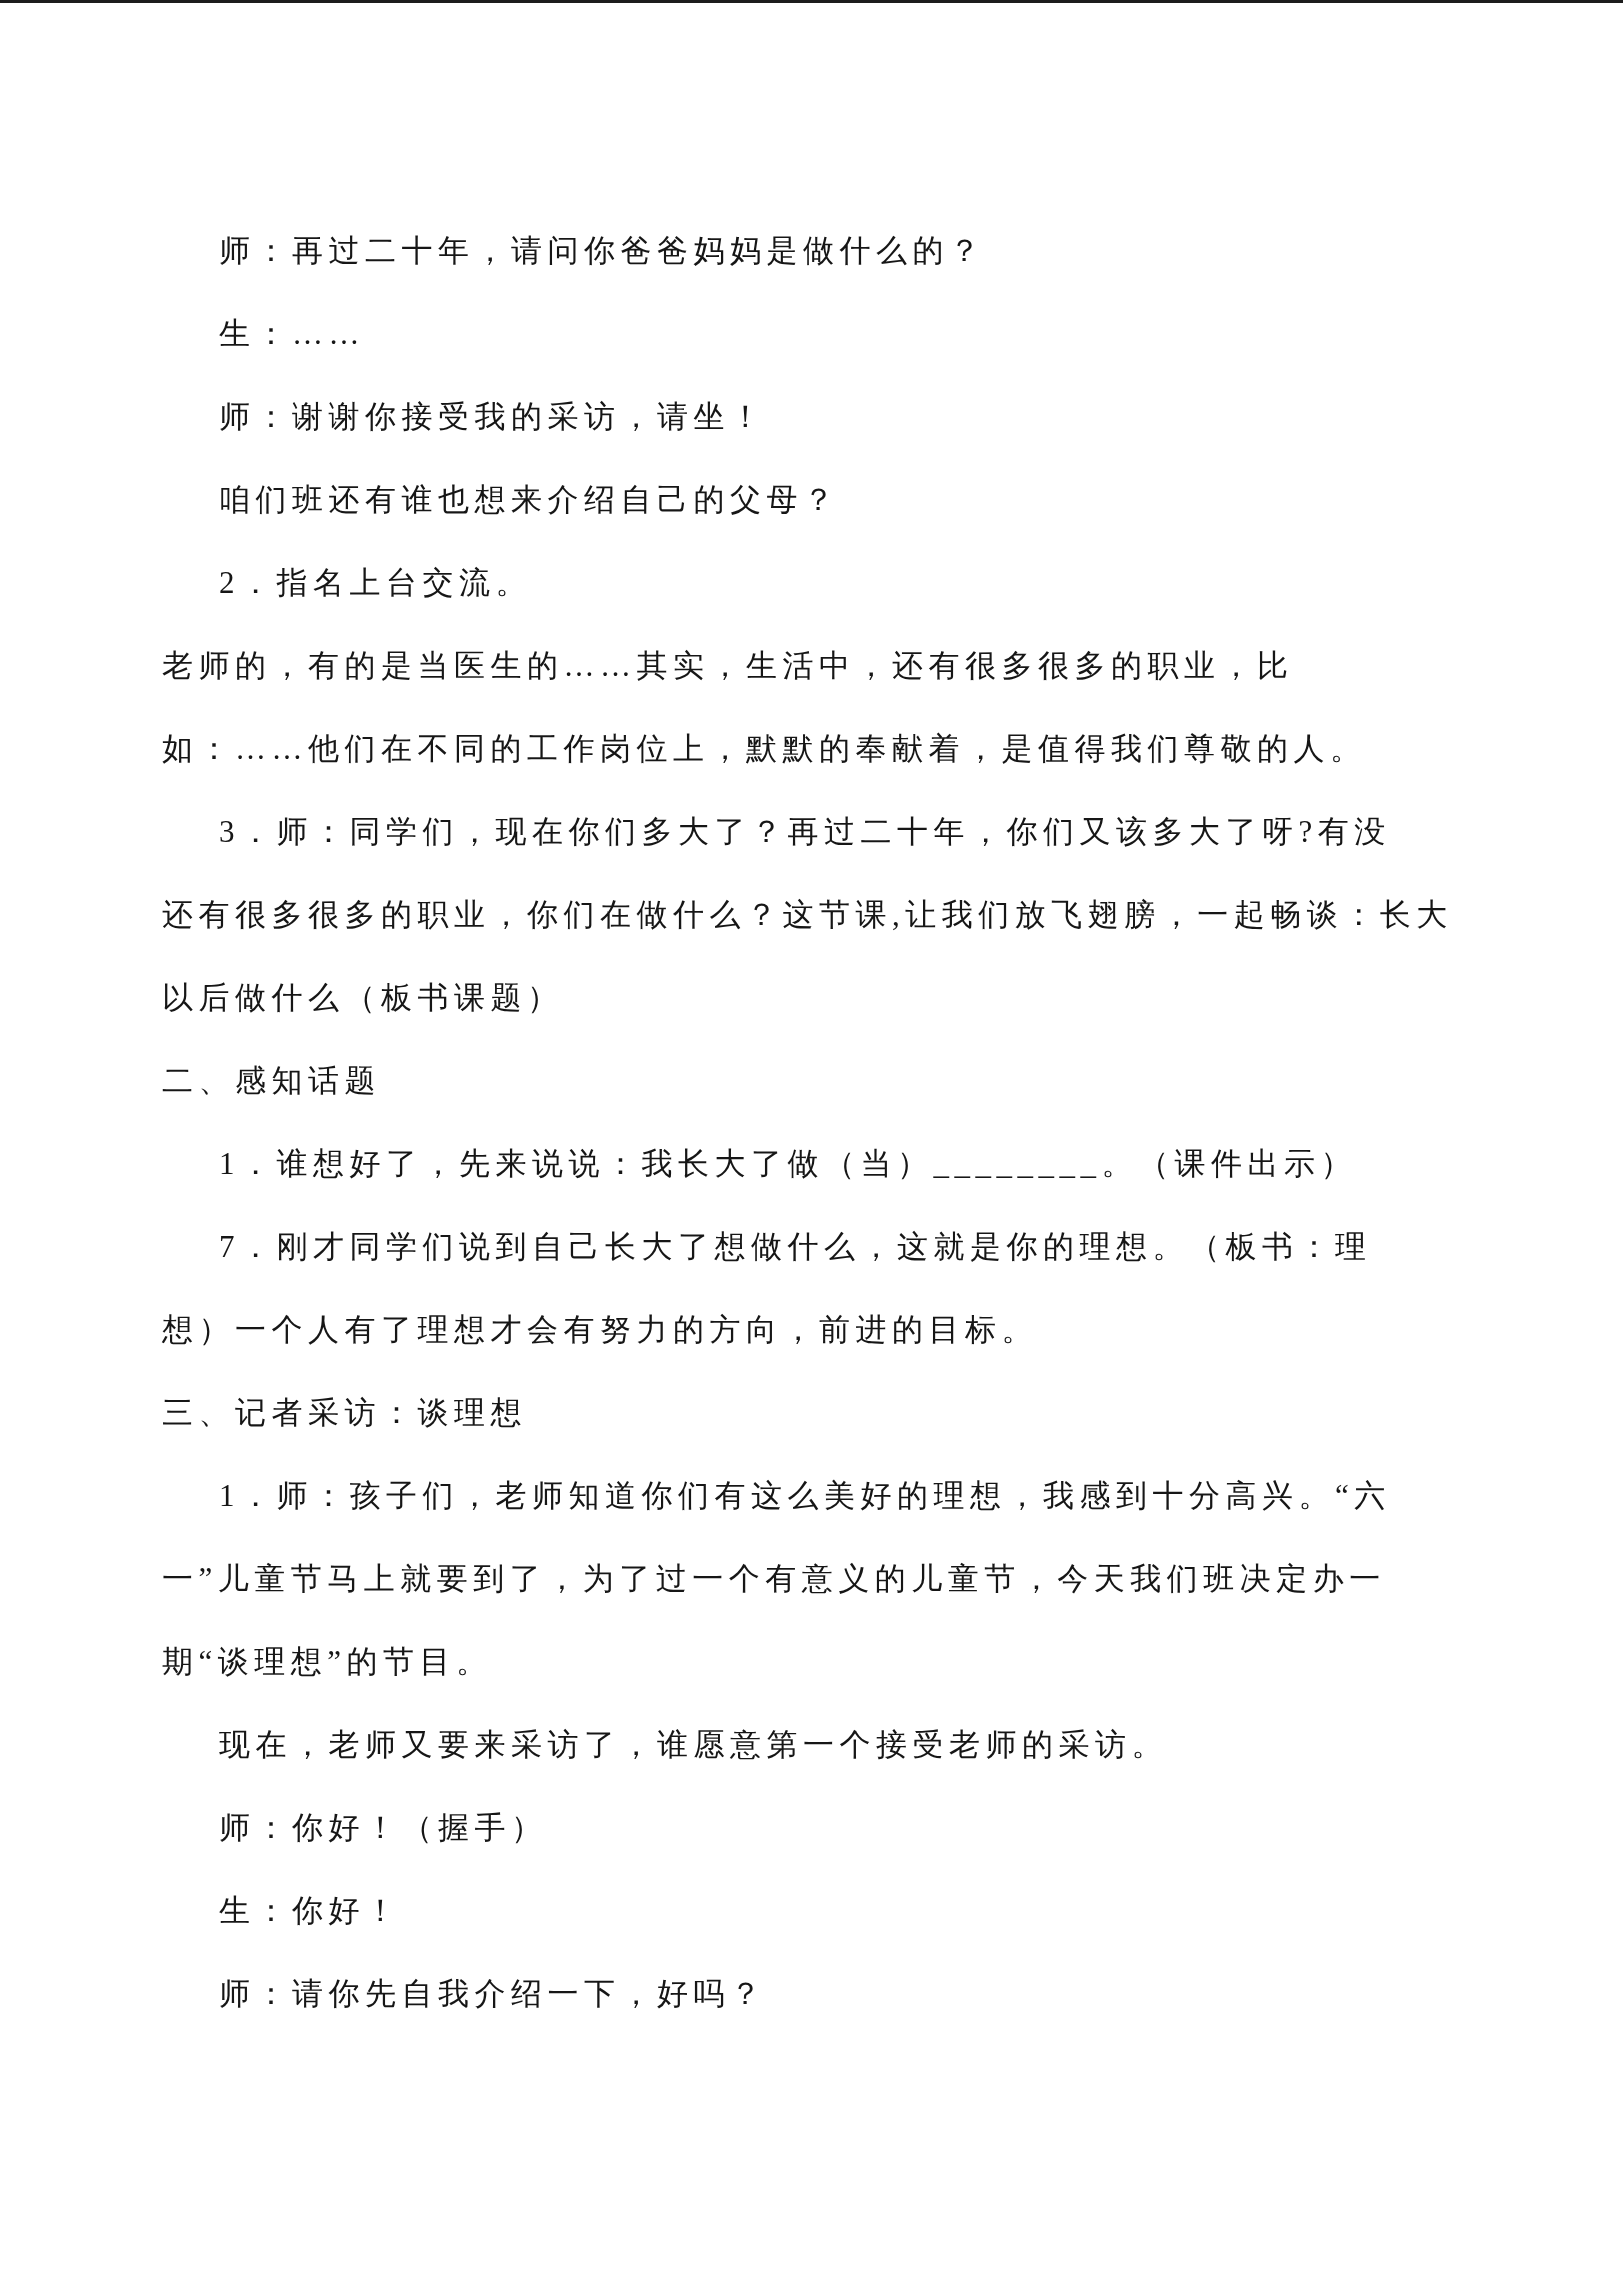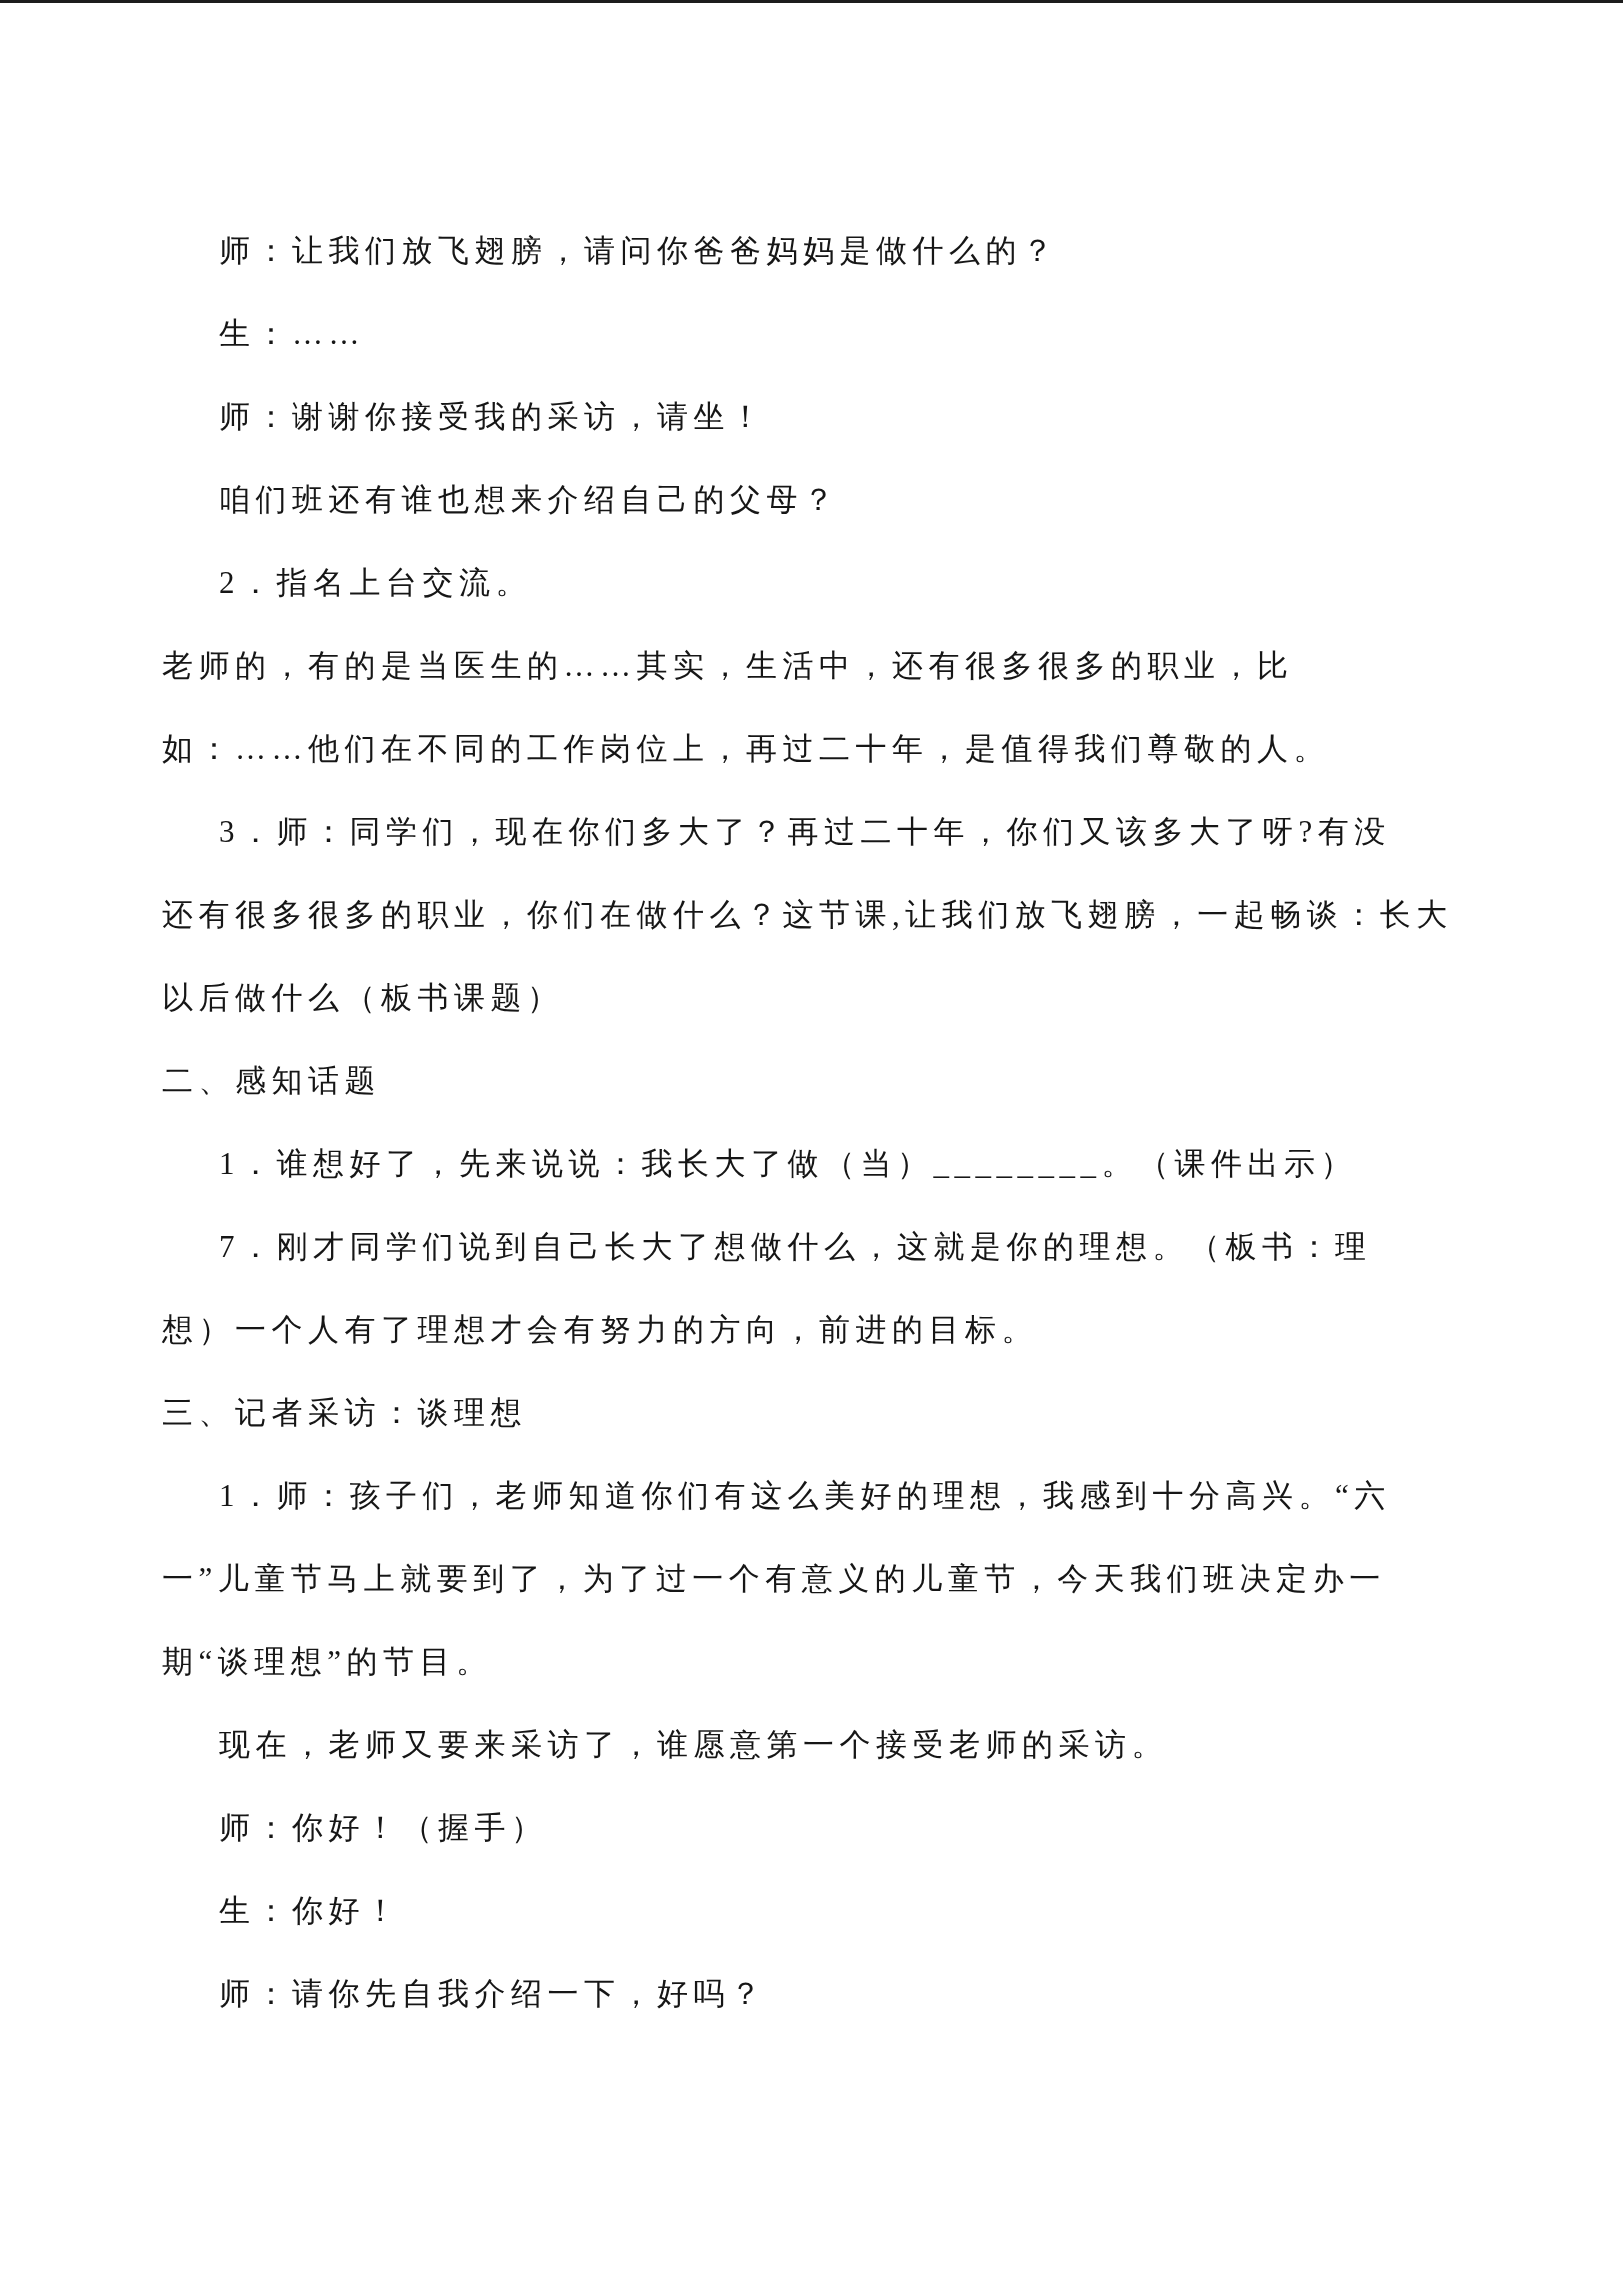--- a/index.html
+++ b/index.html
@@ -41,27 +41,27 @@
     padding-left: 57px;
   }
 </style>
 </head>
 <body>
 
 <div class="page">
   <div class="page-top-border"></div>
   <div class="text-block">
 
-  <div class="text-line indent">师：让我们放飞翅膀，请问你爸爸妈妈是做什么的？</div>
+  <div class="text-line indent">师：再过二十年，请问你爸爸妈妈是做什么的？</div>
       <div class="text-line indent">生：……</div>
       <div class="text-line indent">师：谢谢你接受我的采访，请坐！</div>
       <div class="text-line indent">咱们班还有谁也想来介绍自己的父母？</div>
       <div class="text-line indent">2．指名上台交流。</div>
       <div class="text-line">老师的，有的是当医生的……其实，生活中，还有很多很多的职业，比</div>
-      <div class="text-line">如：……他们在不同的工作岗位上，再过二十年，是值得我们尊敬的人。</div>
+      <div class="text-line">如：……他们在不同的工作岗位上，默默的奉献着，是值得我们尊敬的人。</div>
       <div class="text-line indent">3．师：同学们，现在你们多大了？再过二十年，你们又该多大了呀?有没</div>
       <div class="text-line">还有很多很多的职业，你们在做什么？这节课,让我们放飞翅膀，一起畅谈：长大</div>
       <div class="text-line">以后做什么（板书课题）</div>
       <div class="text-line">二、感知话题</div>
       <div class="text-line indent">1．谁想好了，先来说说：我长大了做（当）________。（课件出示）</div>
       <div class="text-line indent">7．刚才同学们说到自己长大了想做什么，这就是你的理想。（板书：理</div>
       <div class="text-line">想）一个人有了理想才会有努力的方向，前进的目标。</div>
       <div class="text-line">三、记者采访：谈理想</div>
       <div class="text-line indent">1．师：孩子们，老师知道你们有这么美好的理想，我感到十分高兴。“六</div>
       <div class="text-line">一”儿童节马上就要到了，为了过一个有意义的儿童节，今天我们班决定办一</div>

